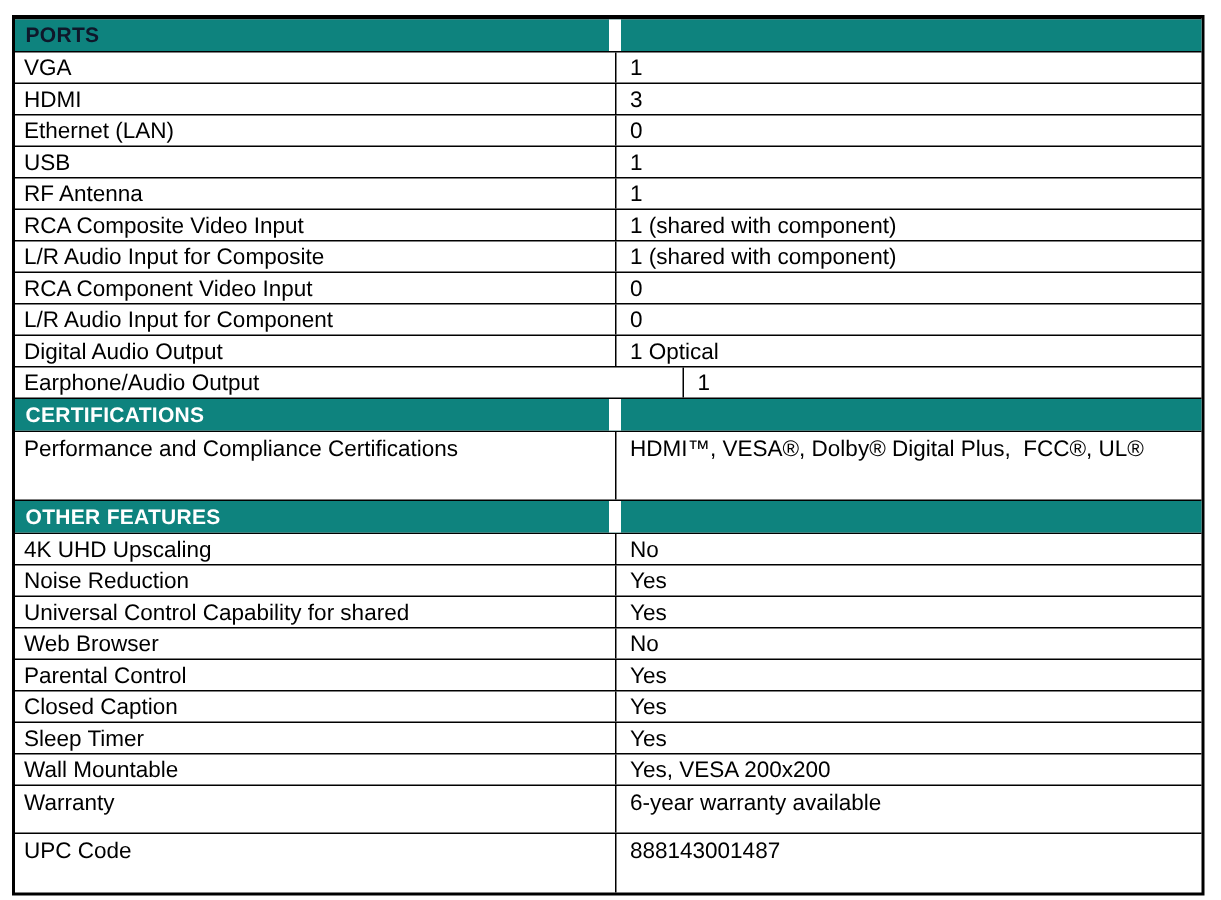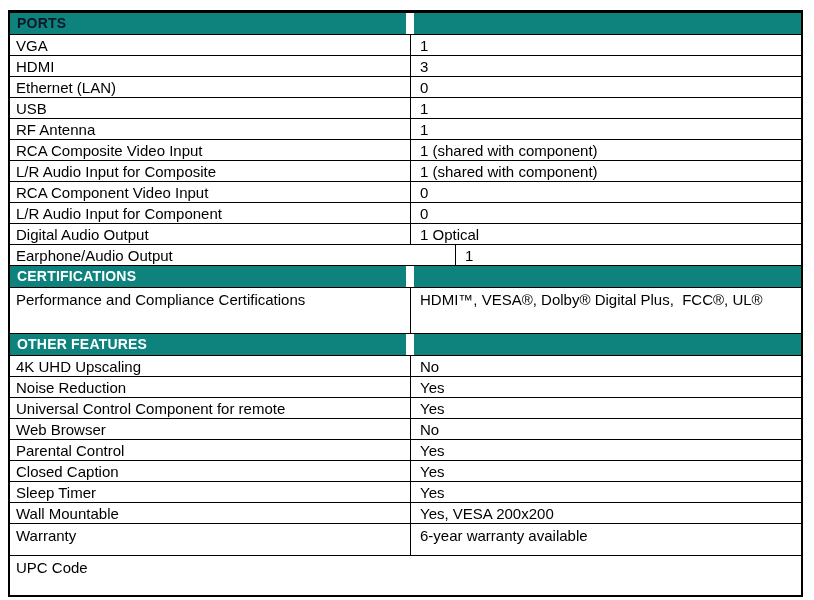--- a/index.html
+++ b/index.html
@@ -125,21 +125,21 @@
     </div>
     <div class="row" style="height: 21px;">
       <div class="cell cell-label">4K UHD Upscaling</div>
       <div class="cell cell-value">No</div>
     </div>
     <div class="row" style="height: 21px;">
       <div class="cell cell-label">Noise Reduction</div>
       <div class="cell cell-value">Yes</div>
     </div>
     <div class="row" style="height: 21px;">
-      <div class="cell cell-label">Universal Control Component for remote</div>
+      <div class="cell cell-label">Universal Control Capability for shared</div>
       <div class="cell cell-value">Yes</div>
     </div>
     <div class="row" style="height: 21px;">
       <div class="cell cell-label">Web Browser</div>
       <div class="cell cell-value">No</div>
     </div>
     <div class="row" style="height: 21px;">
       <div class="cell cell-label">Parental Control</div>
       <div class="cell cell-value">Yes</div>
     </div>
@@ -154,14 +154,15 @@
     <div class="row" style="height: 21px;">
       <div class="cell cell-label">Wall Mountable</div>
       <div class="cell cell-value">Yes, VESA 200x200</div>
     </div>
     <div class="row tall" style="height: 32px;">
       <div class="cell cell-label">Warranty</div>
       <div class="cell cell-value">6-year warranty available</div>
     </div>
     <div class="row tall" style="height: 40px;">
       <div class="cell cell-label">UPC Code</div>
+      <div class="cell cell-value">888143001487</div>
     </div>
   </div>
 
 </body></html>

